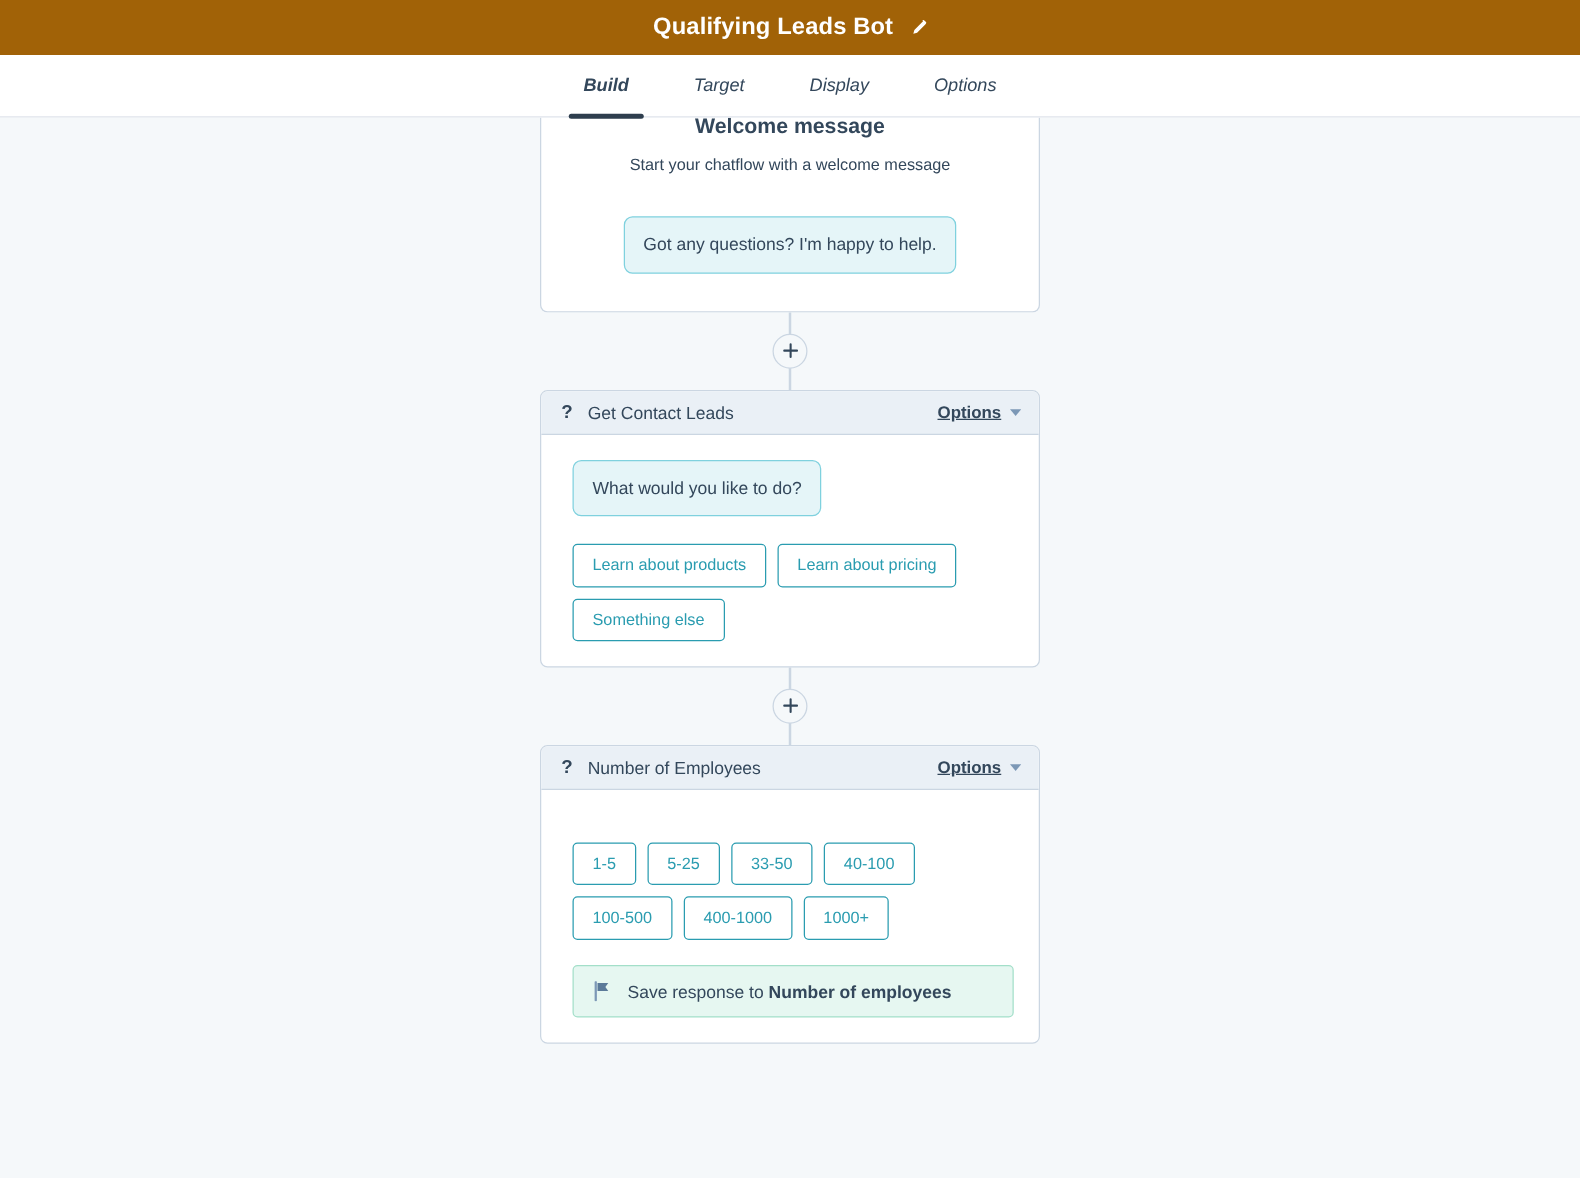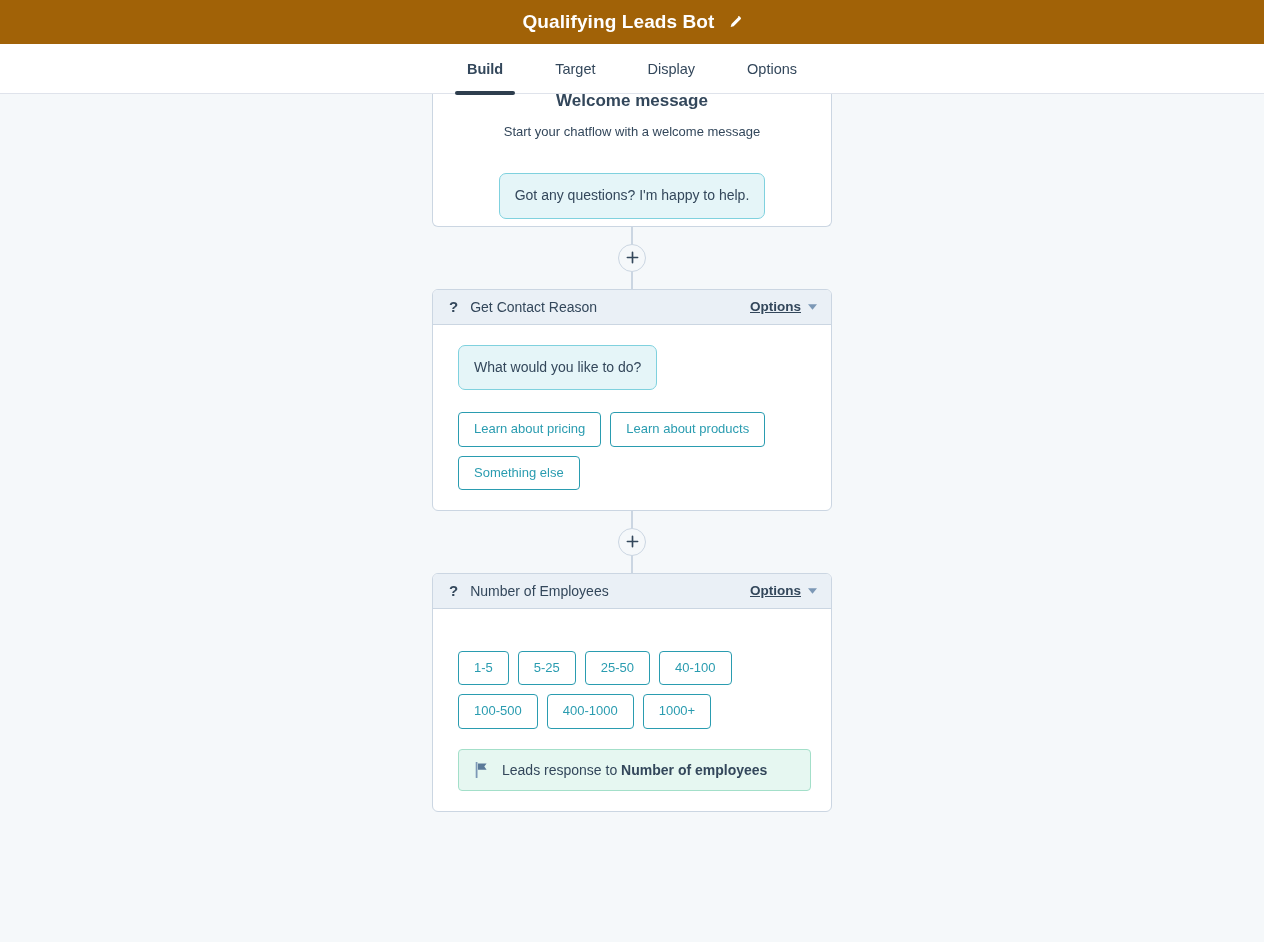--- a/index.html
+++ b/index.html
@@ -45,20 +45,21 @@
   .tabbar {
     height: 50px;
     background: #ffffff;
     border-bottom: 1px solid #dfe3eb;
     display: flex;
     align-items: stretch;
     justify-content: center;
     gap: 0px;
     position: relative;
     z-index: 5;
+    font-style: italic;
   }
   .tab {
     display: flex;
     align-items: center;
     padding: 0 26px;
     font-size: 14.5px;
     color: #33475b;
     cursor: pointer;
     position: relative;
     white-space: nowrap;
@@ -100,21 +101,21 @@
     border: 1px solid #cbd6e2;
     border-radius: 6px;
     overflow: hidden;
   }
 
   
   .welcome-card {
     border-top-left-radius: 0;
     border-top-right-radius: 0;
     border-top: none;
-    padding: 18px 20px 7px;
+    padding: 18px 20px 30px;
     text-align: center;
   }
   .welcome-title {
     font-size: 17px;
     font-weight: 700;
     color: #33475b;
     margin-bottom: 13px;
   }
   .welcome-sub {
     font-size: 13px;
@@ -284,34 +285,34 @@
       <div class="plus-btn">
         <svg width="13" height="13" viewBox="0 0 14 14" aria-hidden="true">
           <path d="M7 1.5v11M1.5 7h11" stroke="#33475b" stroke-width="1.8" stroke-linecap="round"></path>
         </svg>
       </div>
     </div>
 
     <div class="card">
       <div class="node-header">
         <span class="node-q">?</span>
-        <span class="node-title">Get Contact Reason</span>
+        <span class="node-title">Get Contact Leads</span>
         <span class="options-link">
           <span class="options-text">Options</span>
           <svg class="caret" width="9" height="6" viewBox="0 0 10 6" aria-hidden="true">
             <path d="M0 0h10L5 6z" fill="#7c98b6"></path>
           </svg>
         </span>
       </div>
       <div class="node-body">
         <div class="bubble">What would you like to do?</div>
         <div class="spacer-22"></div>
         <div class="chips">
+          <div class="chip">Learn about products</div>
           <div class="chip">Learn about pricing</div>
-          <div class="chip">Learn about products</div>
           <div class="chip">Something else</div>
         </div>
       </div>
     </div>
 
     <div class="connector">
       <div class="line"></div>
       <div class="plus-btn">
         <svg width="13" height="13" viewBox="0 0 14 14" aria-hidden="true">
           <path d="M7 1.5v11M1.5 7h11" stroke="#33475b" stroke-width="1.8" stroke-linecap="round"></path>
@@ -328,34 +329,34 @@
           <svg class="caret" width="9" height="6" viewBox="0 0 10 6" aria-hidden="true">
             <path d="M0 0h10L5 6z" fill="#7c98b6"></path>
           </svg>
         </span>
       </div>
       <div class="node-body">
         <div class="spacer-22"></div>
         <div class="chips">
           <div class="chip">1-5</div>
           <div class="chip">5-25</div>
-          <div class="chip">25-50</div>
+          <div class="chip">33-50</div>
           <div class="chip">40-100</div>
           <div class="chip">100-500</div>
           <div class="chip">400-1000</div>
           <div class="chip">1000+</div>
         </div>
         <div class="spacer-20"></div>
         <div class="save-row">
           <svg class="flag-icon" width="14" height="16" viewBox="0 0 14 16" aria-hidden="true">
             <path d="M1.6 0.6v14.8" stroke="#7c98b6" stroke-width="1.8" stroke-linecap="round"></path>
             <path d="M3 1.4h8.6L9.3 4.6l2.3 3.2H3z" fill="#5b7a99"></path>
           </svg>
           <span>
-            <span>Leads response to</span>
+            <span>Save response to</span>
             <b>Number of employees</b>
           </span>
         </div>
       </div>
     </div>
 
   </div>
 </div>
 
 </body></html>

